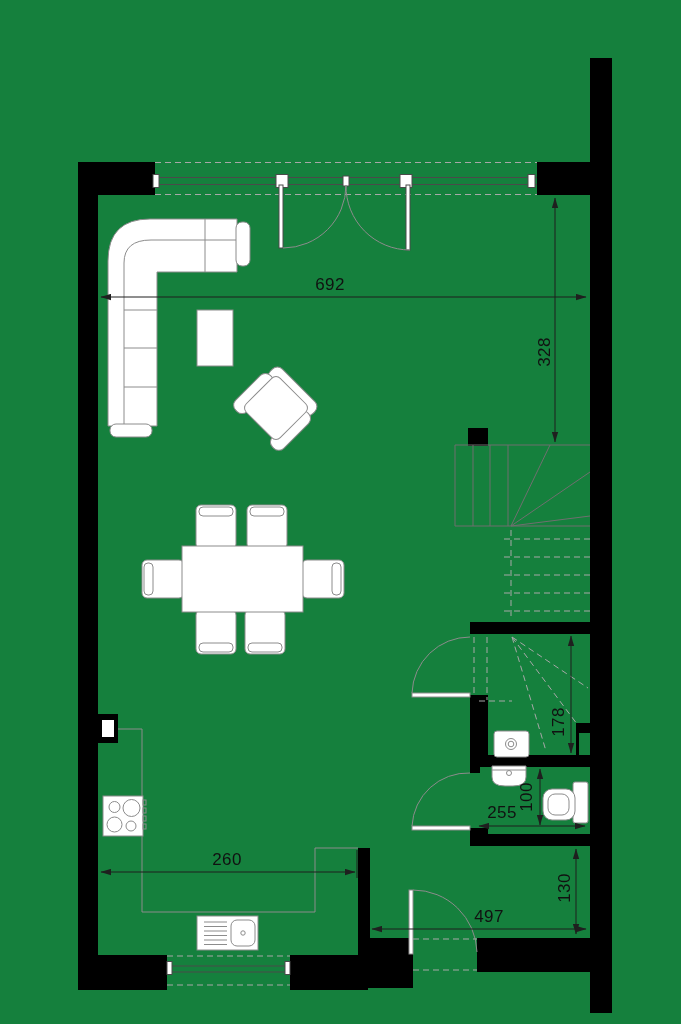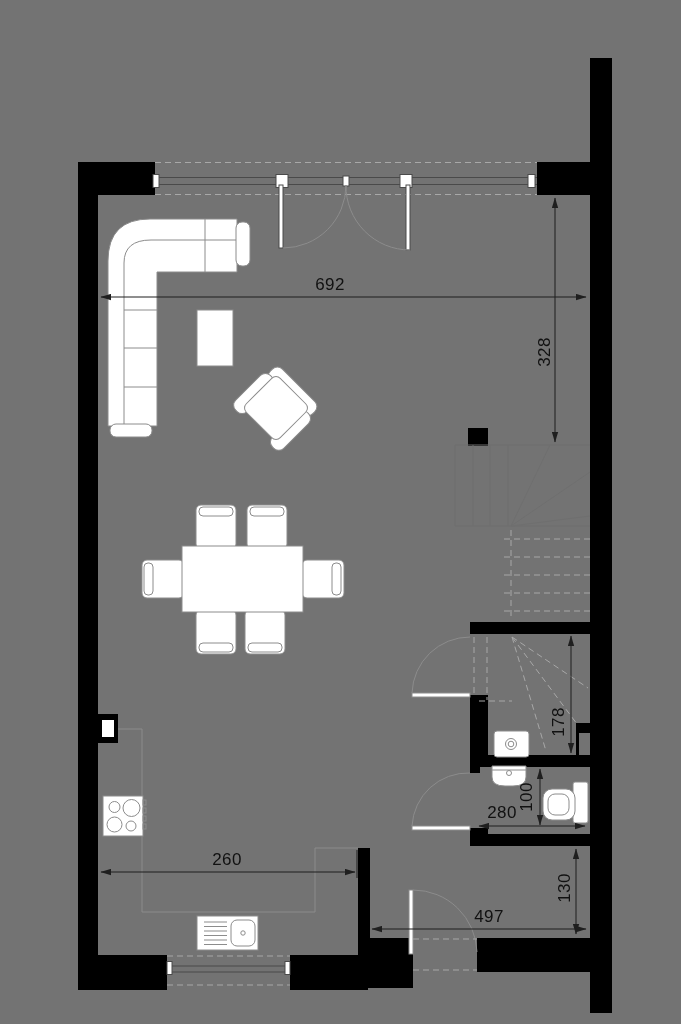--- a/index.html
+++ b/index.html
@@ -1,16 +1,16 @@
 <!DOCTYPE html>
 <html style="--wall: #000000; --furniture_line: #8c8c8c; --window_line: #4a4a4a; --stair_line: #6f6f6f; --dashed: #a8a8a8; --dim_line: #1f1f1f;"><head>
 <meta charset="utf-8">
 <style>
   html,body{margin:0;padding:0;background:#fff;}
-  #plan{position:relative;width:681px;height:1024px;background:#737373;overflow:hidden;
+  #plan{position:relative;width:681px;height:1024px;background:#15803d;overflow:hidden;
         font-family:"Liberation Sans",sans-serif;}
   .wall{position:absolute;background:var(--wall,#000);}
   .whitebox{position:absolute;background:#fff;}
   #plan svg{position:absolute;left:0;top:0;}
   .lbl{position:absolute;display:flex;align-items:center;justify-content:center;
        font-size:17px;color:#111;letter-spacing:.4px;background:transparent;}
   .lbl.v{transform:rotate(-90deg);}
   .win{stroke:var(--window_line,#4a4a4a);fill:none;stroke-width:1;}
   .winc{stroke:var(--window_line,#4a4a4a);fill:#fff;stroke-width:1;}
   .furn{stroke:var(--furniture_line,#8c8c8c);fill:#fff;stroke-width:1;}
@@ -236,18 +236,18 @@
       <line class="dim" x1="372" y1="929" x2="586" y2="929" marker-start="url(#ae)" marker-end="url(#ae)"></line>
       <line class="dim" x1="101" y1="872" x2="355" y2="872" marker-start="url(#ae)" marker-end="url(#ae)"></line>
       <line class="dim" x1="357" y1="850" x2="357" y2="878"></line>
     </g>
   </svg>
 
   <div class="lbl" style="left:305px;top:276px;width:50px;height:18px;">692</div>
   <div class="lbl v" style="left:523px;top:343px;width:44px;height:18px;">328</div>
   <div class="lbl v" style="left:537px;top:713px;width:44px;height:18px;">178</div>
   <div class="lbl v" style="left:505px;top:788px;width:44px;height:18px;">100</div>
-  <div class="lbl" style="left:480px;top:804px;width:44px;height:18px;">280</div>
+  <div class="lbl" style="left:480px;top:804px;width:44px;height:18px;">255</div>
   <div class="lbl v" style="left:543px;top:879px;width:44px;height:18px;">130</div>
   <div class="lbl" style="left:464px;top:908px;width:50px;height:18px;">497</div>
   <div class="lbl" style="left:202px;top:851px;width:50px;height:18px;">260</div>
 
 </div>
 
 </body></html>

